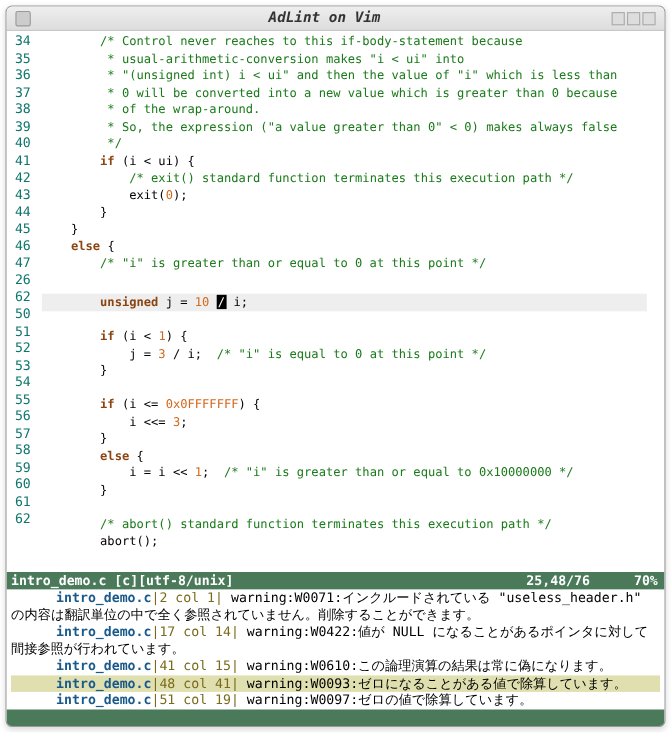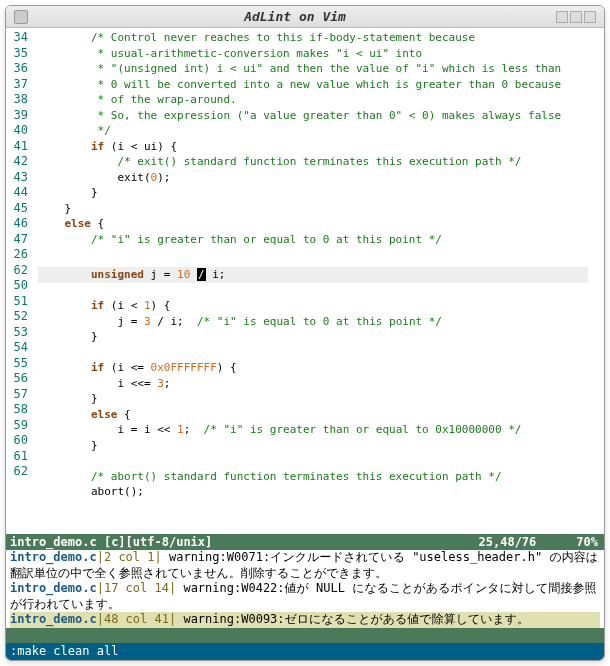--- a/index.html
+++ b/index.html
@@ -88,21 +88,21 @@
     }
     .statusbar .sb-left { flex: 1; }
     .statusbar .sb-right { padding-right: 2px; }
     .quickfix {
       background: #fff;
       font-size: 12px;
       line-height: 15.5px;
       padding: 0 4px;
     }
     .qf-line { white-space: pre-wrap; word-break: break-all; }
-    .qf-file { color: #1a5a8a; font-weight: bold; }
+    .qf-file { color: #1a5a8a; font-weight: bold; margin-left: 41px; }
     .qf-loc { color: #7a6a1a; }
     .qf-sel { background: #dfdfaf; }
     .qf-status {
       background: #4a7a5a;
       color: #fff;
       height: 15.5px;
     }
     .cmdline {
       background: #005f87;
       color: #fff;
@@ -163,17 +163,18 @@
   <div class="statusbar">
     <span class="sb-left">intro_demo.c [c][utf-8/unix]</span>
     <span>25,48/76</span>
     <span style="width:40px"></span>
     <span class="sb-right">70%</span>
   </div>
 
   <div class="quickfix" id="quickfix">
       <div class="qf-line"><span class="qf-file">intro_demo.c</span><span class="qf-loc">|2 col 1|</span><span> warning:W0071:インクルードされている "useless_header.h" の内容は翻訳単位の中で全く参照されていません。削除することができます。</span></div>
       <div class="qf-line"><span class="qf-file">intro_demo.c</span><span class="qf-loc">|17 col 14|</span><span> warning:W0422:値が NULL になることがあるポインタに対して間接参照が行われています。</span></div>
+      <div class="qf-line"><span class="qf-file">intro_demo.c</span><span class="qf-loc">|41 col 15|</span><span> warning:W0610:この論理演算の結果は常に偽になります。</span></div>
       <div class="qf-line qf-sel"><span class="qf-file">intro_demo.c</span><span class="qf-loc">|48 col 41|</span><span> warning:W0093:ゼロになることがある値で除算しています。</span></div>
+      <div class="qf-line"><span class="qf-file">intro_demo.c</span><span class="qf-loc">|51 col 19|</span><span> warning:W0097:ゼロの値で除算しています。</span></div>
     </div>
   <div class="qf-status"></div>
-  <div class="cmdline">:make clean all</div>
 </div>
 
 </body></html>

